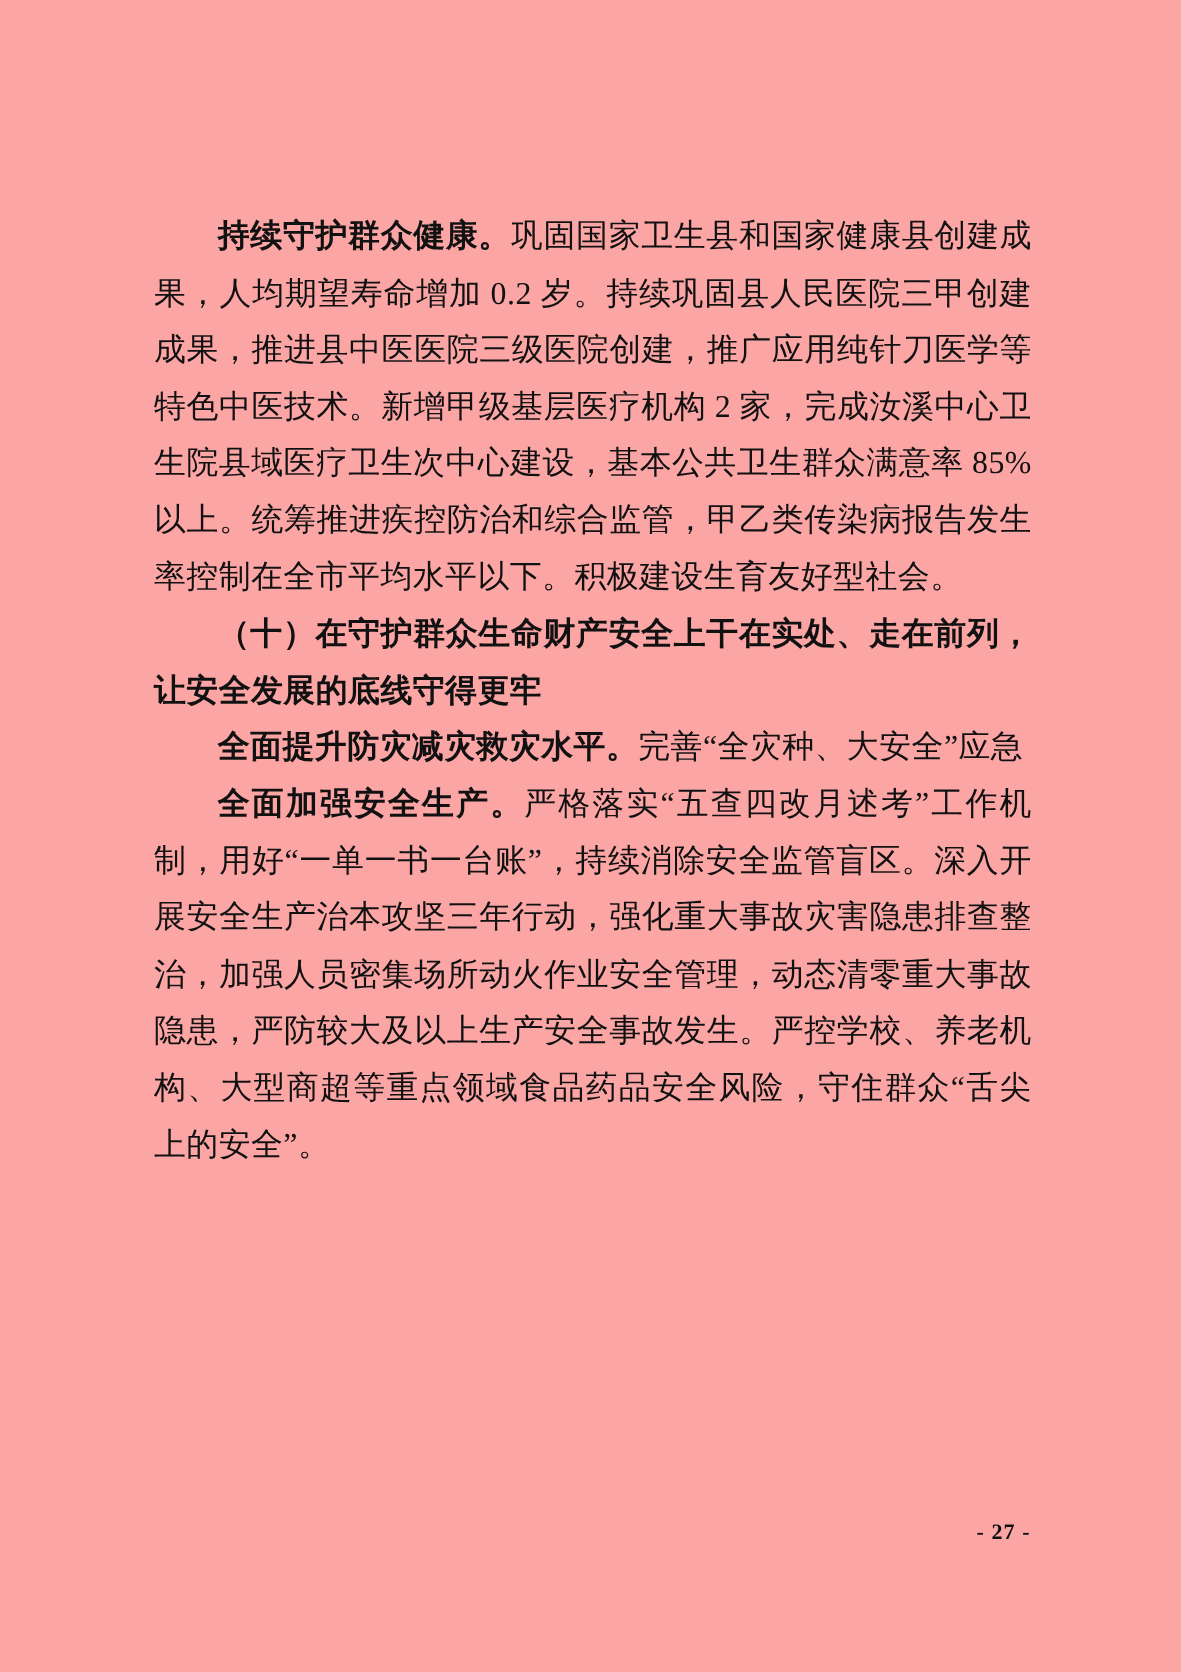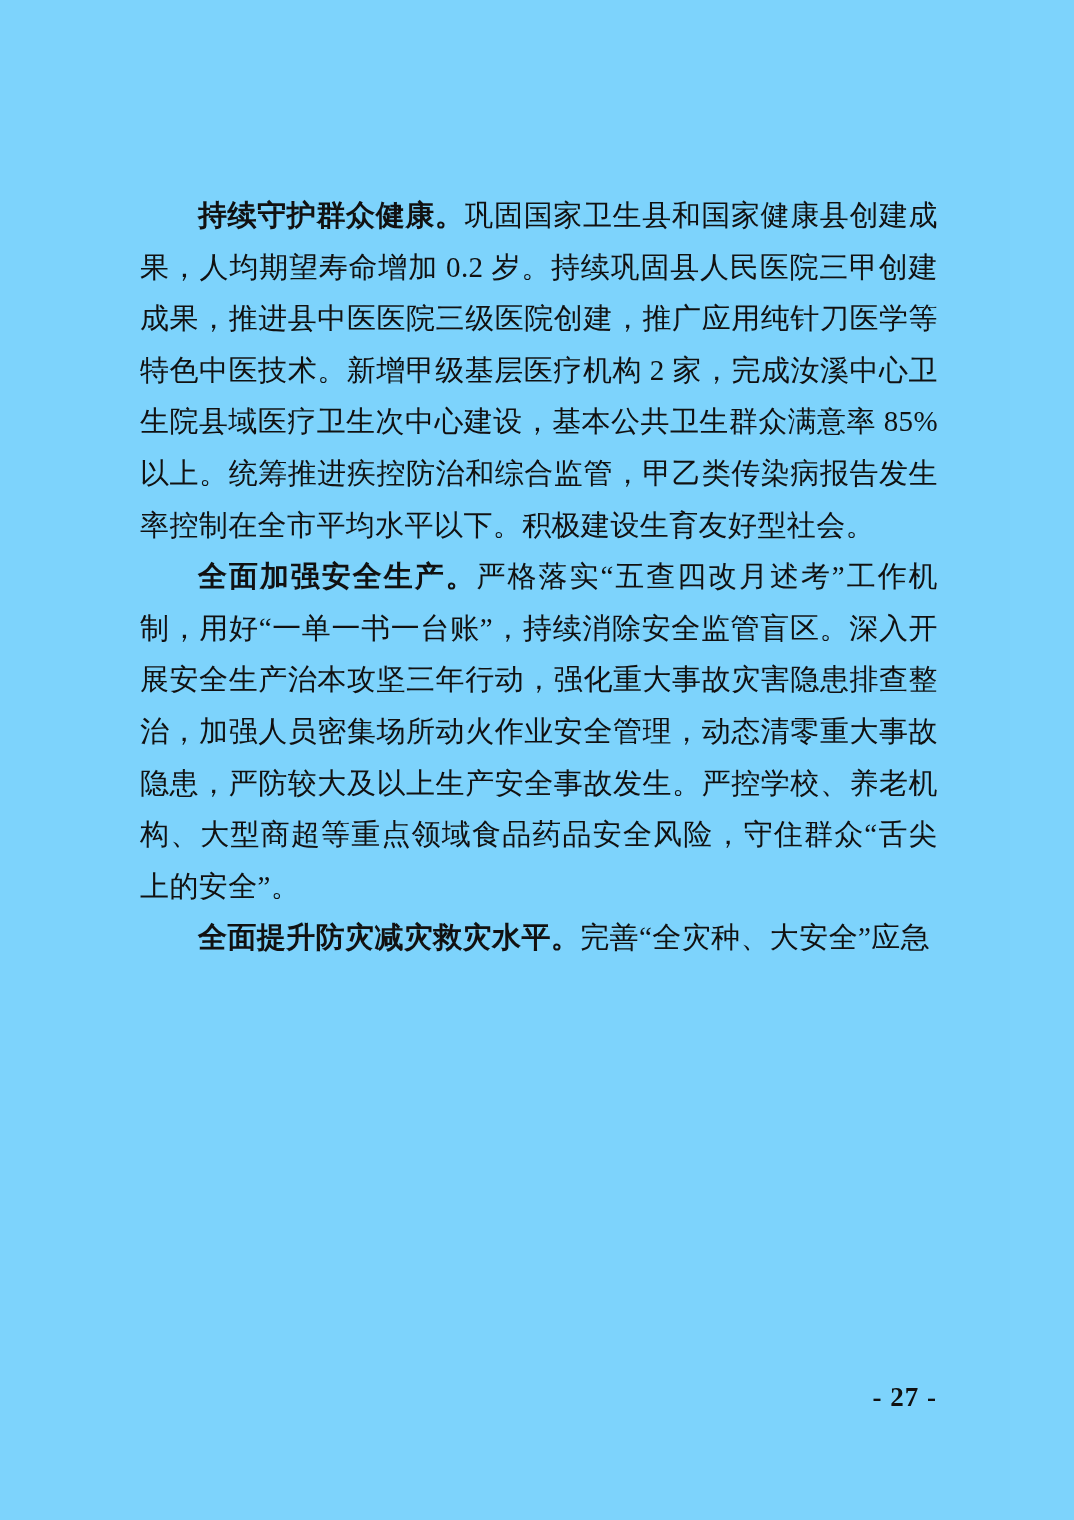--- a/index.html
+++ b/index.html
@@ -1,21 +1,21 @@
 <!DOCTYPE html>
 <html><head>
 <meta charset="utf-8">
 <style>
   * { margin: 0; padding: 0; box-sizing: border-box; }
   html, body { background: #ffffff; }
   .page {
     position: relative;
     width: 1074px;
     height: 1520px;
-    background: #7dd3fc;
+    background: #fca5a5;
     overflow: hidden;
     font-family: "Liberation Serif", "DejaVu Serif", serif;
     color: #111111;
   }
   .content {
     position: absolute;
     left: 140px;
     top: 190px;
     width: 798px;
     font-size: 29px;
@@ -31,29 +31,30 @@
   .lead {
     font-weight: bold;
   }
   .heading {
     font-weight: bold;
   }
   .page-number {
     position: absolute;
     top: 1382px;
     right: 137px;
-    font-size: 27px;
+    font-size: 20px;
     font-weight: bold;
     letter-spacing: 1px;
     color: #111111;
   }
 </style>
 </head>
 <body>
 
 <div class="page">
   <div class="content">
     <p class="para"><span class="lead">持续守护群众健康。</span><span>巩固国家卫生县和国家健康县创建成果，人均期望寿命增加 0.2 岁。持续巩固县人民医院三甲创建成果，推进县中医医院三级医院创建，推广应用纯针刀医学等特色中医技术。新增甲级基层医疗机构 2 家，完成汝溪中心卫生院县域医疗卫生次中心建设，基本公共卫生群众满意率 85%以上。统筹推进疾控防治和综合监管，甲乙类传染病报告发生率控制在全市平均水平以下。积极建设生育友好型社会。</span></p>
+    <p class="para heading"><span>（十）在守护群众生命财产安全上干在实处、走在前列，让安全发展的底线守得更牢</span><span></span></p>
+    <p class="para"><span class="lead">全面提升防灾减灾救灾水平。</span><span>完善“全灾种、大安全”应急</span></p>
     <p class="para"><span class="lead">全面加强安全生产。</span><span>严格落实“五查四改月述考”工作机制，用好“一单一书一台账”，持续消除安全监管盲区。深入开展安全生产治本攻坚三年行动，强化重大事故灾害隐患排查整治，加强人员密集场所动火作业安全管理，动态清零重大事故隐患，严防较大及以上生产安全事故发生。严控学校、养老机构、大型商超等重点领域食品药品安全风险，守住群众“舌尖上的安全”。</span></p>
-    <p class="para"><span class="lead">全面提升防灾减灾救灾水平。</span><span>完善“全灾种、大安全”应急</span></p>
   </div>
   <div class="page-number">- 27 -</div>
 </div>
 
 </body></html>

